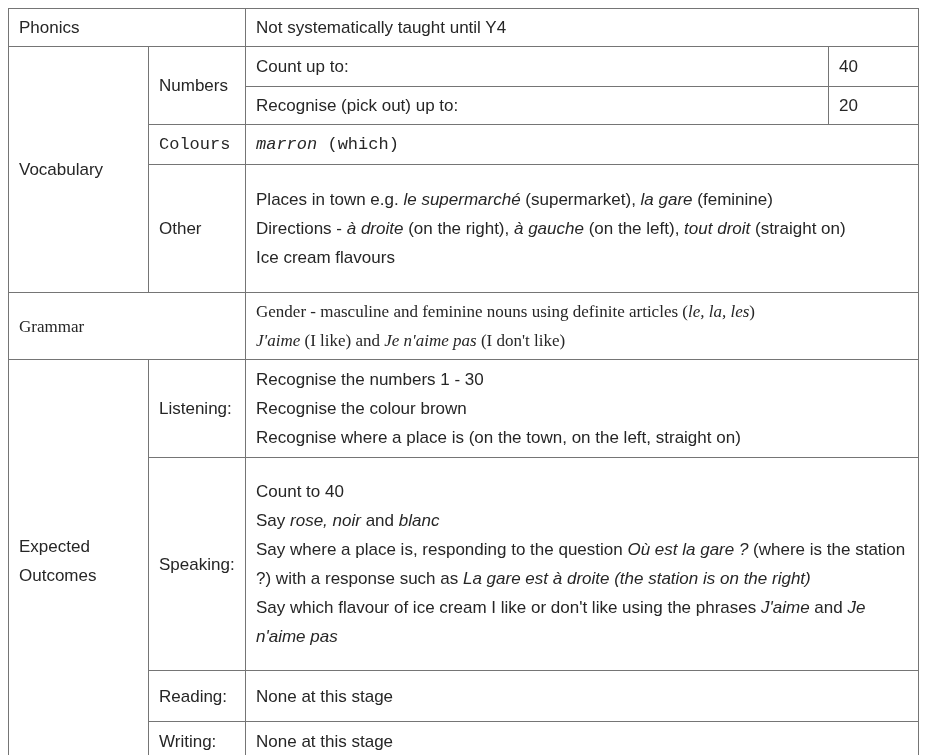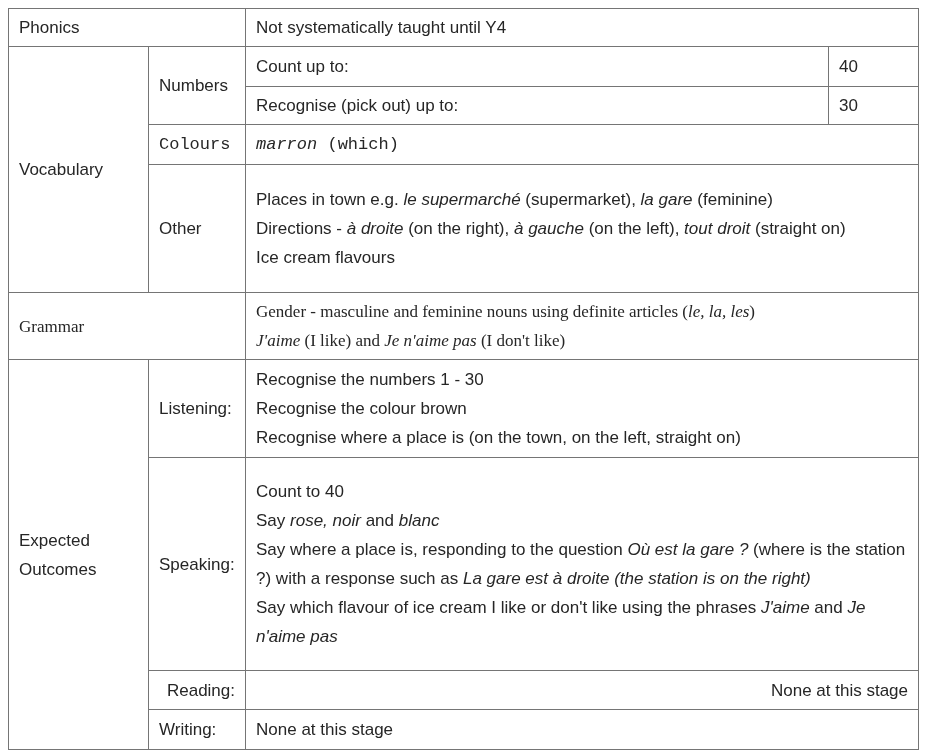--- a/index.html
+++ b/index.html
@@ -34,21 +34,21 @@
   .rich-line { min-height: 29px; }
   .rich-line i { font-style: italic; }
   tr.h-phonics   { height: 37px; }
   tr.h-count     { height: 40px; }
   tr.h-recognise { height: 38px; }
   tr.h-colours   { height: 40px; font-family: Liberation Mono, monospace; }
   tr.h-other     { height: 128px; }
   tr.h-grammar   { height: 67px; font-family: Liberation Serif, serif; }
   tr.h-listening { height: 98px; }
   tr.h-speaking  { height: 213px; }
-  tr.h-reading   { height: 39px; text-align: right; }
+  tr.h-reading   { height: 51px; }
   tr.h-writing   { height: 40px; }
 </style>
 </head>
 <body>
 
 <div class="page">
   <table class="curriculum">
     <colgroup>
       <col style="width:140px">
       <col style="width:97px">
@@ -66,21 +66,21 @@
 
     <tr class="h-count">
       <td rowspan="4" class="label-cell">Vocabulary</td>
       <td rowspan="2" class="label-cell">Numbers</td>
       <td>Count up to:</td>
       <td>40</td>
     </tr>
 
     <tr class="h-recognise">
       <td>Recognise (pick out) up to:</td>
-      <td>30</td>
+      <td>20</td>
     </tr>
 
     <tr class="h-colours">
       <td class="label-cell">Colours</td>
       <td colspan="2">
             <div class="rich-line"><i>marron</i><span> (which)</span></div>
           </td>
     </tr>
 
     <tr class="h-other">

